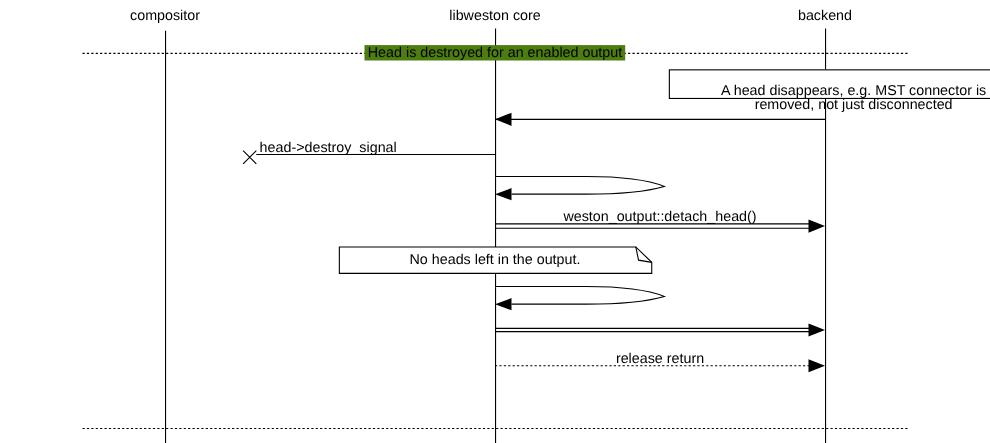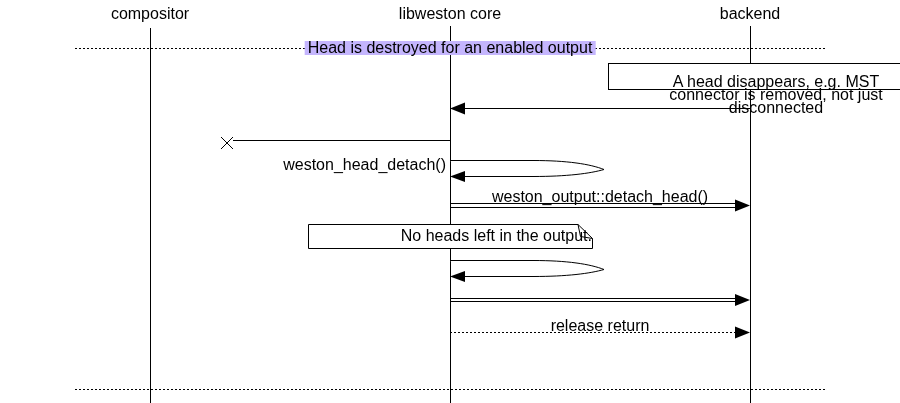--- a/index.html
+++ b/index.html
@@ -1,38 +1,38 @@
 <!DOCTYPE html>
 <html><head>
 <meta charset="utf-8">
 <style>
   html,body{margin:0;padding:0;background:#fff;}
   .stage{
     position:relative;width:900px;height:403px;background:#fff;overflow:hidden;
-    font-family:"Liberation Sans",sans-serif;font-size:16px;color:#000;
+    font-family:"Liberation Sans",sans-serif;font-size:13px;color:#000;
   }
   .stage svg{position:absolute;left:0;top:0;}
   .lbl{position:absolute;line-height:14px;white-space:nowrap;}
   .center{transform:translateX(-50%);}
   .plabel{position:absolute;line-height:14px;transform:translateX(-50%);white-space:nowrap;}
   .divider-label{
     position:absolute;line-height:14px;transform:translateX(-50%);
-    background:#c4b5fd;padding:0 3px;white-space:nowrap;
+    background:#4d7c0f;padding:0 3px;white-space:nowrap;
   }
   .right-align{text-align:right;}
   .box{
     position:absolute;background:#fff;border:1px solid #000;box-sizing:border-box;
     text-align:center;
   }
   .note-plain-top{left:608px;top:63px;width:336px;height:27px;line-height:13px;padding-top:11px;}
   .note-plain-top .inner{width:262px;margin:0 auto;}
   .free-box{left:608px;top:352px;width:285px;height:25px;line-height:23px;}
   .note2-text{
     position:absolute;left:308px;top:224px;width:284px;height:24px;line-height:24px;
-    text-align:right;white-space:nowrap;
+    text-align:center;white-space:nowrap;
   }
 </style>
 </head>
 <body>
 
 <div class="stage">
 
   <svg width="900" height="403" viewBox="0 0 900 403">
 
     <g stroke="#000" stroke-width="1">
@@ -88,20 +88,20 @@
   <div class="plabel" style="left:150px;top:7px">compositor</div>
   <div class="plabel" style="left:450px;top:7px">libweston core</div>
   <div class="plabel" style="left:750px;top:7px">backend</div>
 
   <div class="divider-label" style="left:450px;top:41px">Head is destroyed for an enabled output</div>
 
   <div class="box note-plain-top">
     <div class="inner">A head disappears, e.g. MST connector is removed, not just disconnected</div>
   </div>
 
-  <div class="lbl right-align" style="left:0;width:446px;top:158px">weston_head_detach()</div>
+  <div class="lbl" style="left:236px;top:127px">head-&gt;destroy_signal</div>
   <div class="lbl center" style="left:600px;top:190px">weston_output::detach_head()</div>
   <div class="lbl center" style="left:600px;top:319px">release return</div>
 
   <div class="note2-text">No heads left in the output.</div>
 
 
 </div>
 
 </body></html>

